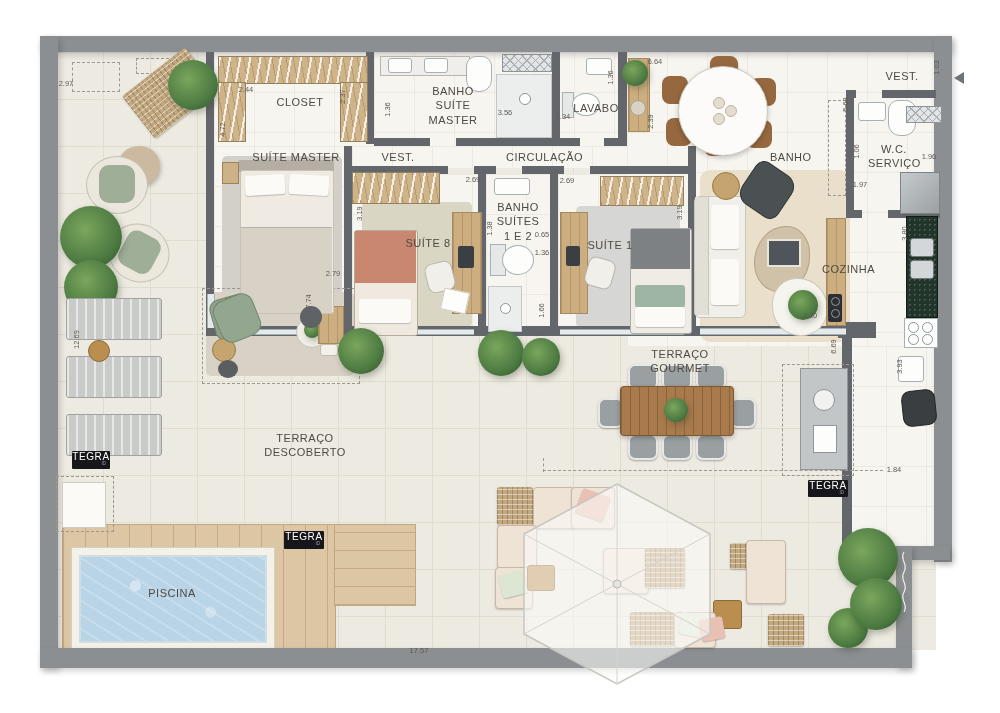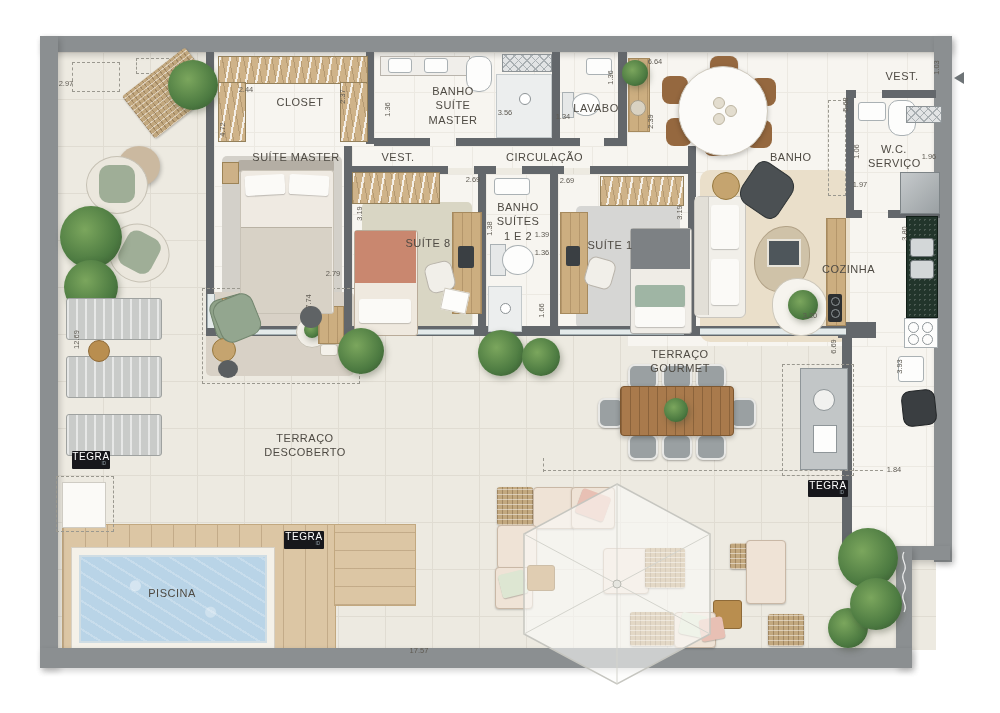--- a/index.html
+++ b/index.html
@@ -356,21 +356,21 @@
   <span class="abs dim v" style="left:834px;top:100px">5.68</span>
   <span class="abs dim v" style="left:845px;top:147px">1.06</span>
   <span class="abs dim" style="left:918px;top:152px">1.96</span>
   <span class="abs dim" style="left:849px;top:180px">1.97</span>
   <span class="abs dim v" style="left:893px;top:229px">3.80</span>
   <span class="abs dim" style="left:462px;top:175px">2.69</span>
   <span class="abs dim" style="left:556px;top:176px">2.69</span>
   <span class="abs dim v" style="left:348px;top:209px">3.19</span>
   <span class="abs dim v" style="left:668px;top:208px">3.19</span>
   <span class="abs dim v" style="left:478px;top:224px">1.38</span>
-  <span class="abs dim" style="left:531px;top:230px">1.39</span>
+  <span class="abs dim" style="left:531px;top:230px">0.65</span>
   <span class="abs dim" style="left:531px;top:248px">1.36</span>
   <span class="abs dim v" style="left:530px;top:306px">1.66</span>
   <span class="abs dim" style="left:322px;top:269px">2.79</span>
   <span class="abs dim v" style="left:297px;top:297px">7.74</span>
   <span class="abs dim" style="left:799px;top:311px">3.20</span>
   <span class="abs dim v" style="left:822px;top:342px">6.69</span>
   <span class="abs dim v" style="left:888px;top:362px">3.93</span>
   <span class="abs dim v w26" style="left:63px;top:335px">12.69</span>
   <span class="abs dim" style="left:883px;top:465px">1.84</span>
   <span class="abs dim w26" style="left:406px;top:646px">17.57</span>

